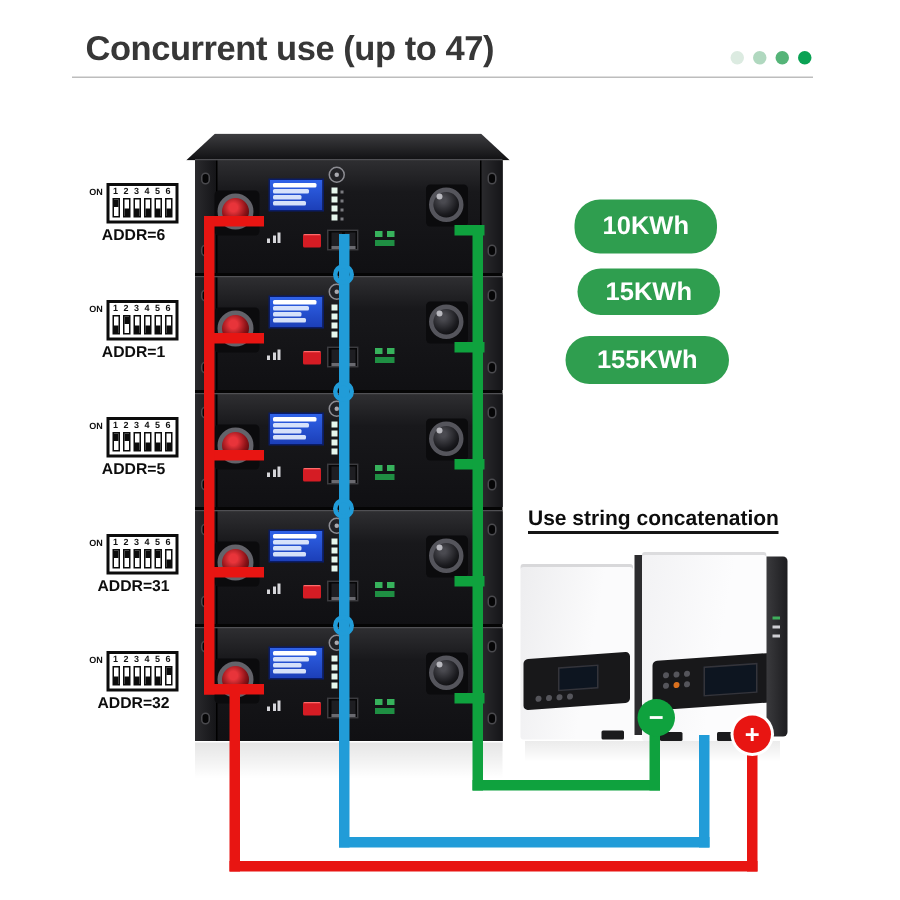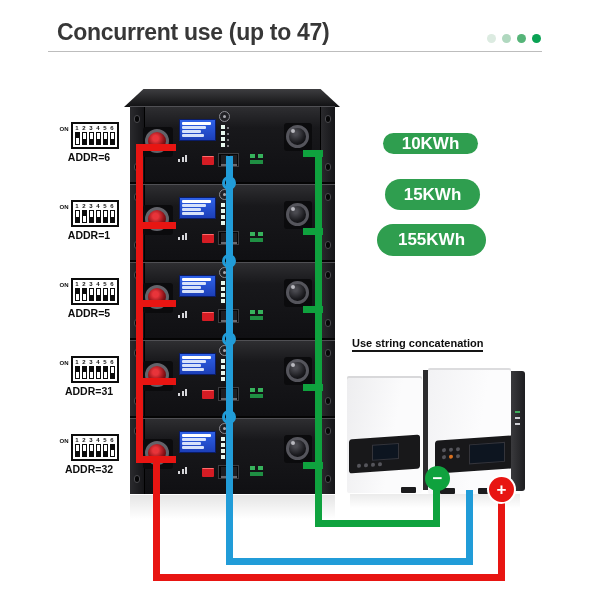--- a/index.html
+++ b/index.html
@@ -76,21 +76,21 @@
   .cable.green{background:var(--green);}
   .cable-loop{position:absolute;left:222px;width:14px;height:14px;border:3.5px solid var(--blue);
               border-radius:50%;box-sizing:border-box;z-index:6;}
   .term-badge{position:absolute;width:25px;height:25px;border-radius:50%;color:#fff;z-index:7;
               display:flex;align-items:center;justify-content:center;font-size:17px;font-weight:700;line-height:1;}
   .term-badge.minus{left:425px;top:466px;background:var(--green);}
   .term-badge.plus{left:489px;top:477px;background:var(--red);box-shadow:0 0 0 2px #fff;}
   
   .capacity-badge{position:absolute;border-radius:17px;background:var(--badge);color:#fff;
       font-weight:700;font-size:17px;display:flex;align-items:center;justify-content:center;z-index:4;}
-  .string-note{position:absolute;left:352px;top:337px;font-size:11px;font-weight:700;color:#0d0d0d;
+  .string-note{position:absolute;left:352px;top:337px;font-size:14px;font-weight:700;color:#0d0d0d;
       border-bottom:2px solid #151515;padding-bottom:1px;z-index:4;}
   
   .inverter{position:absolute;z-index:2;}
   #inv-left{left:347px;top:376px;width:75px;height:117px;
       background:linear-gradient(100deg,#ededef,#fbfbfc 60%);border-radius:2px;box-shadow:inset 0 2px 0 #d8d8da;}
   #inv-right{left:423px;top:368px;width:102px;height:126px;}
   #inv-right .bracket{position:absolute;left:0;top:2px;width:5px;height:120px;background:#2c2c2e;}
   #inv-right .body{position:absolute;left:5px;top:0;width:83px;height:126px;
       background:linear-gradient(100deg,#f2f2f4,#fcfcfd 60%);border-radius:2px;box-shadow:inset 0 2px 0 #dcdcde;}
   #inv-right .side{position:absolute;right:0;top:3px;width:14px;height:120px;
@@ -553,21 +553,21 @@
       <div class="cable green" style="left: 315px; top: 520px; width: 125px; height: 7px;"></div>
       <div class="cable green" style="left: 433px; top: 484px; width: 7px; height: 43px;"></div>
       <div class="cable blue" style="left: 226px; top: 156px; width: 7px; height: 322px;"></div>
       <div class="cable blue" style="left: 226px; top: 478px; width: 7px; height: 87px;"></div>
       <div class="cable blue" style="left: 226px; top: 558px; width: 247px; height: 7px;"></div>
       <div class="cable blue" style="left: 466px; top: 490px; width: 7px; height: 75px;"></div>
     </div>
   <div class="term-badge minus">−</div>
   <div class="term-badge plus">+</div>
 
-  <div class="capacity-badge" style="left:383px;top:133px;width:95px;height:21px">10KWh</div>
+  <div class="capacity-badge" style="left:383px;top:133px;width:95px;height:36px">10KWh</div>
   <div class="capacity-badge" style="left:385px;top:179px;width:95px;height:31px">15KWh</div>
   <div class="capacity-badge" style="left:377px;top:224px;width:109px;height:32px">155KWh</div>
 
   <div class="string-note">Use string concatenation</div>
 
   <div class="inv-shadow"></div>
   <div class="inverter" id="inv-left">
     <div class="inv-band">
       <div class="inv-screen"></div>
       <div class="inv-btns">

